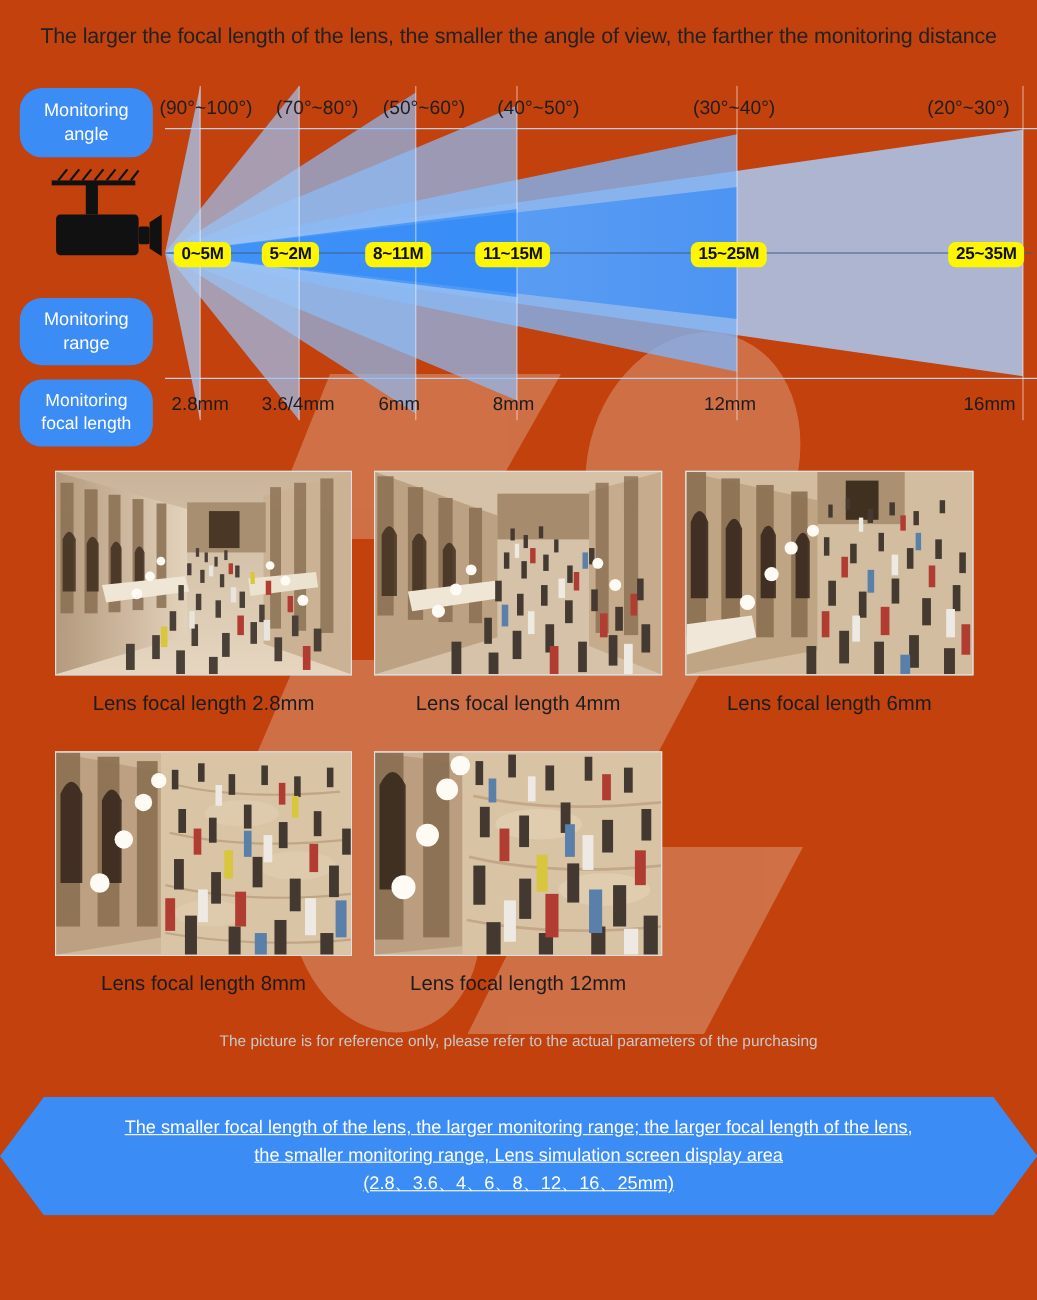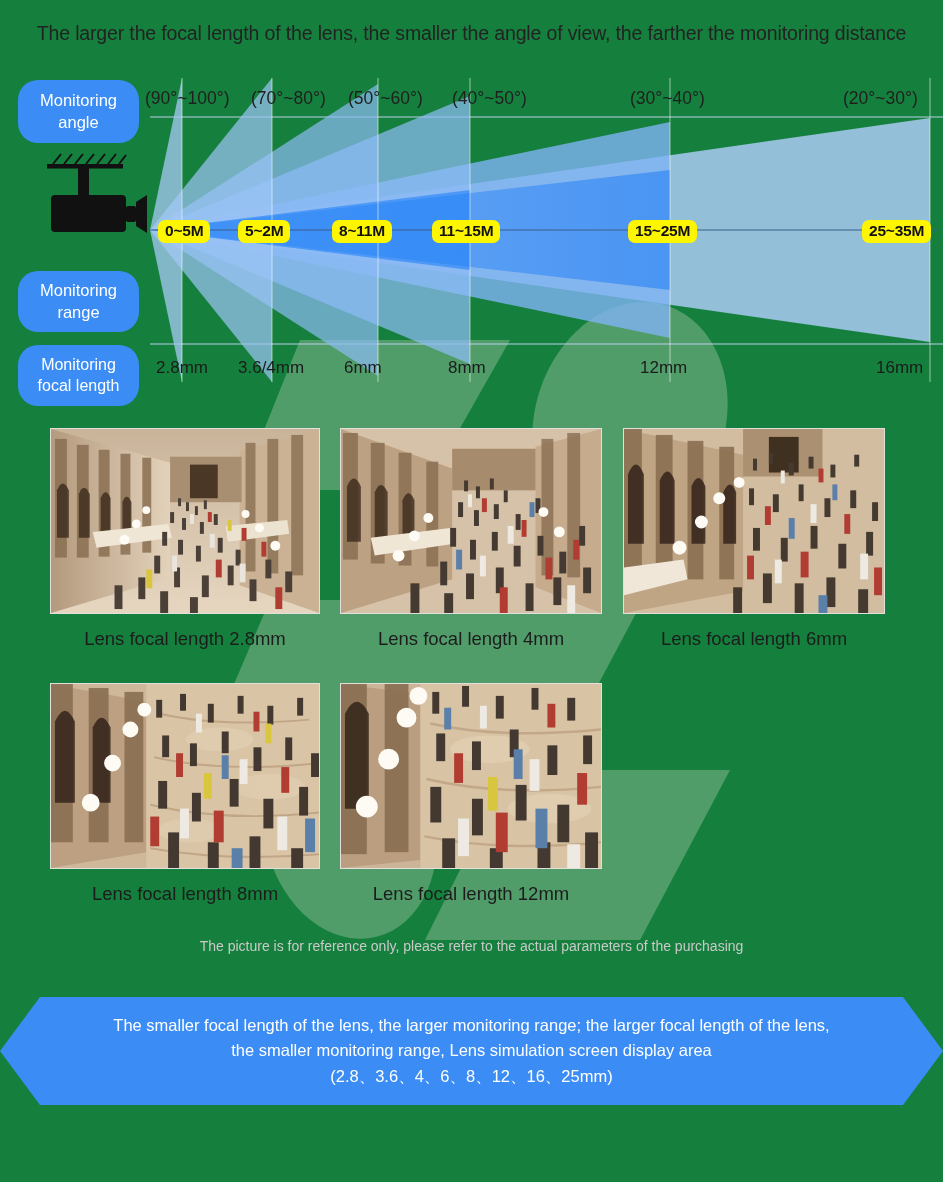--- a/index.html
+++ b/index.html
@@ -6,21 +6,21 @@
   * { box-sizing: border-box; margin: 0; padding: 0; }
   html, body {
     width: 943px; height: 1182px;
     background: #fbfbfa;
     font-family: "Liberation Sans", sans-serif;
     overflow: hidden;
   }
   #root {
     position: relative;
     width: 943px; height: 1182px;
-    background: #15803d;
+    background: #c2410c;
   }
 
   
   .watermark {
     position: absolute;
     left: 210px; top: 300px;
     width: 560px; height: 680px;
     opacity: 0.30;
     pointer-events: none;
     z-index: 0;
@@ -164,21 +164,21 @@
     left: 60px; right: 60px; top: 0; bottom: 0;
     display: flex;
     flex-direction: column;
     align-items: center;
     justify-content: center;
     color: #ffffff;
     font-size: 16.5px;
     line-height: 1.55;
     text-align: center;
   }
-  .banner-text span { display: block; white-space: nowrap; }
+  .banner-text span { display: block; white-space: nowrap; text-decoration: underline; }
 </style>
 </head>
 <body>
 
 <div id="root">
 
   <svg class="watermark" viewBox="0 0 560 680">
     <g fill="#f2ece2" opacity="0.9">
       <path d="M90 40 L300 40 L215 190 L30 190 Z"></path>
       <path d="M240 230 L470 230 L380 400 L160 400 Z"></path>

